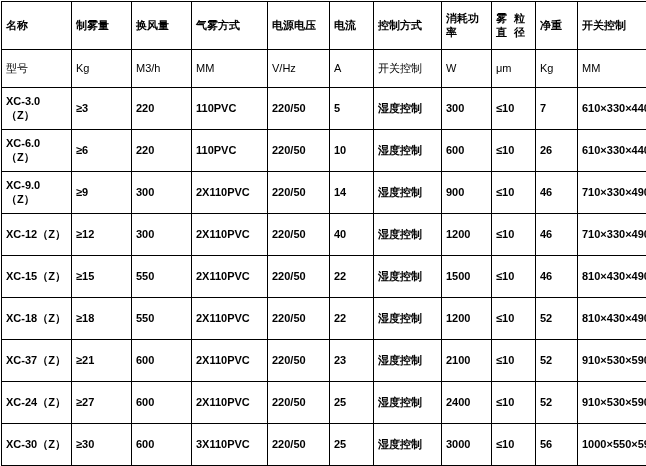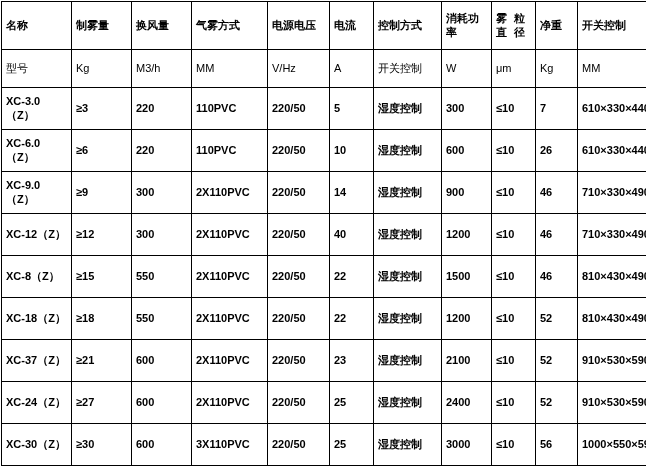--- a/index.html
+++ b/index.html
@@ -162,21 +162,21 @@
       <td><span>220/50</span></td>
       <td><span>40</span></td>
       <td><span>湿度控制</span></td>
       <td><span>1200</span></td>
       <td><span>≤10</span></td>
       <td><span>46</span></td>
       <td><span>710×330×490</span></td>
     </tr>
 
     <tr class="data-row">
-      <td><span>XC-8（Z）</span></td>
+      <td><span>XC-15（Z）</span></td>
       <td><span>≥15</span></td>
       <td><span>550</span></td>
       <td><span>2X110PVC</span></td>
       <td><span>220/50</span></td>
       <td><span>22</span></td>
       <td><span>湿度控制</span></td>
       <td><span>1500</span></td>
       <td><span>≤10</span></td>
       <td><span>46</span></td>
       <td><span>810×430×490</span></td>

